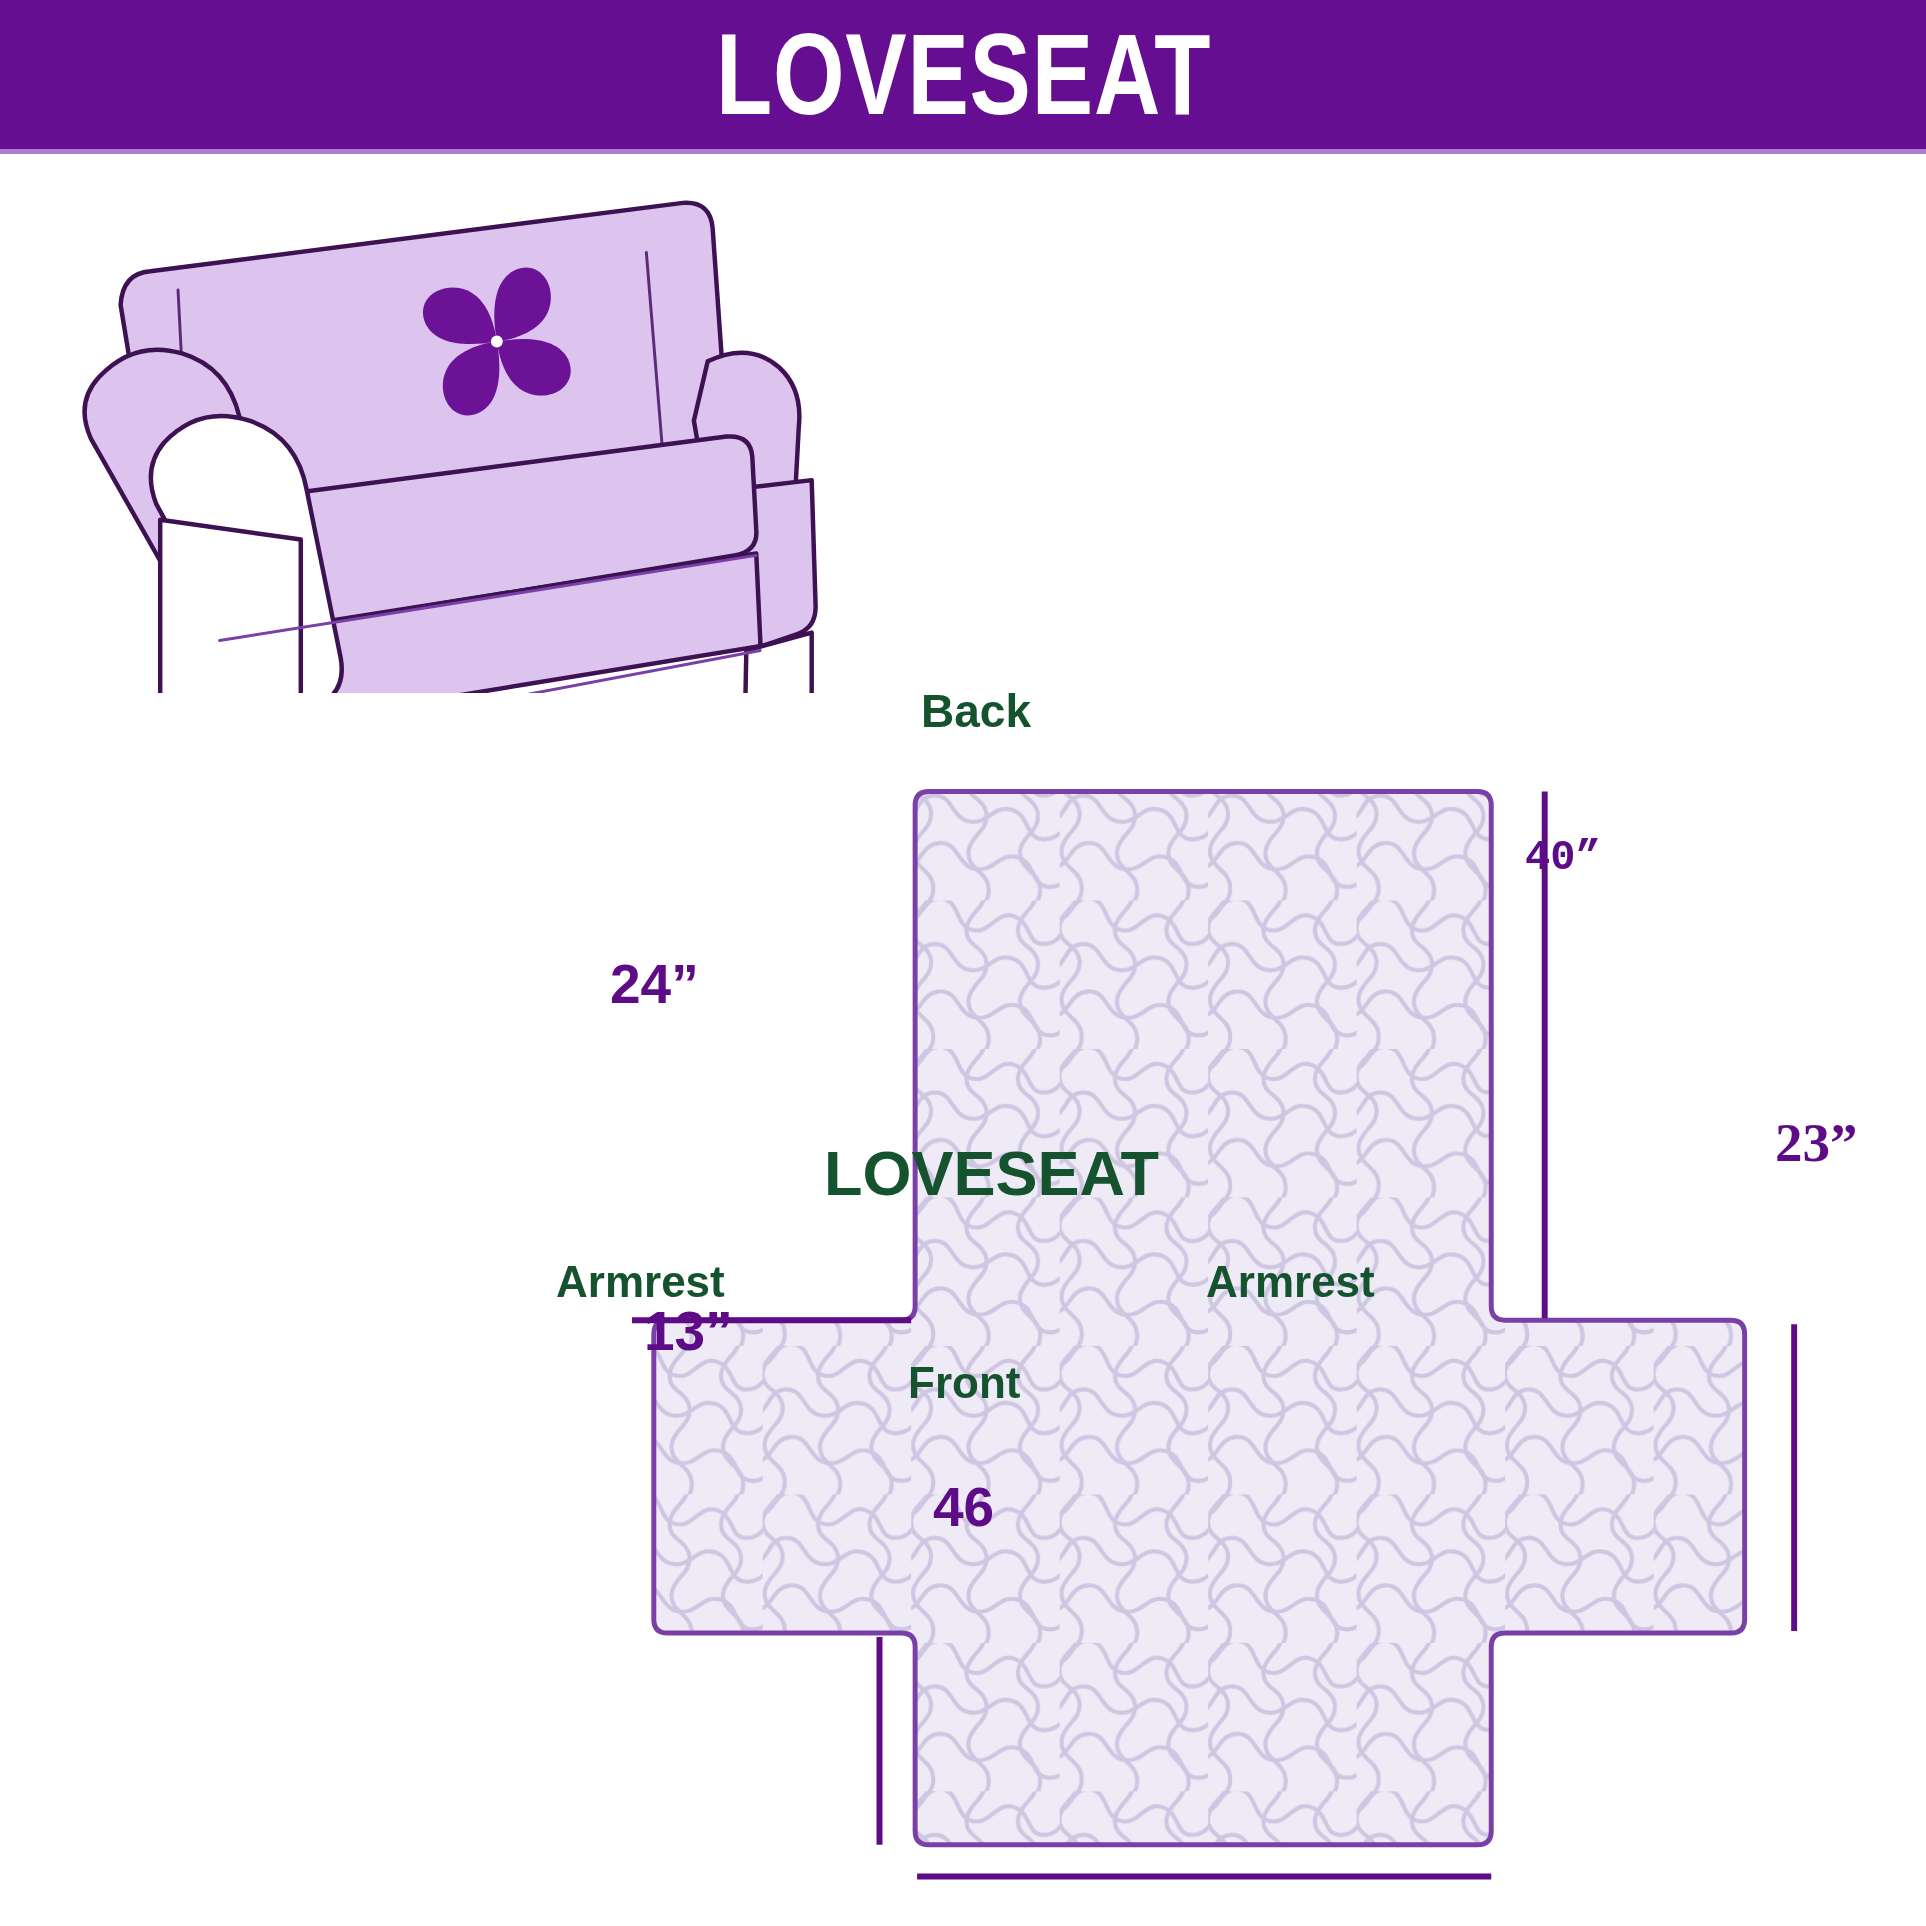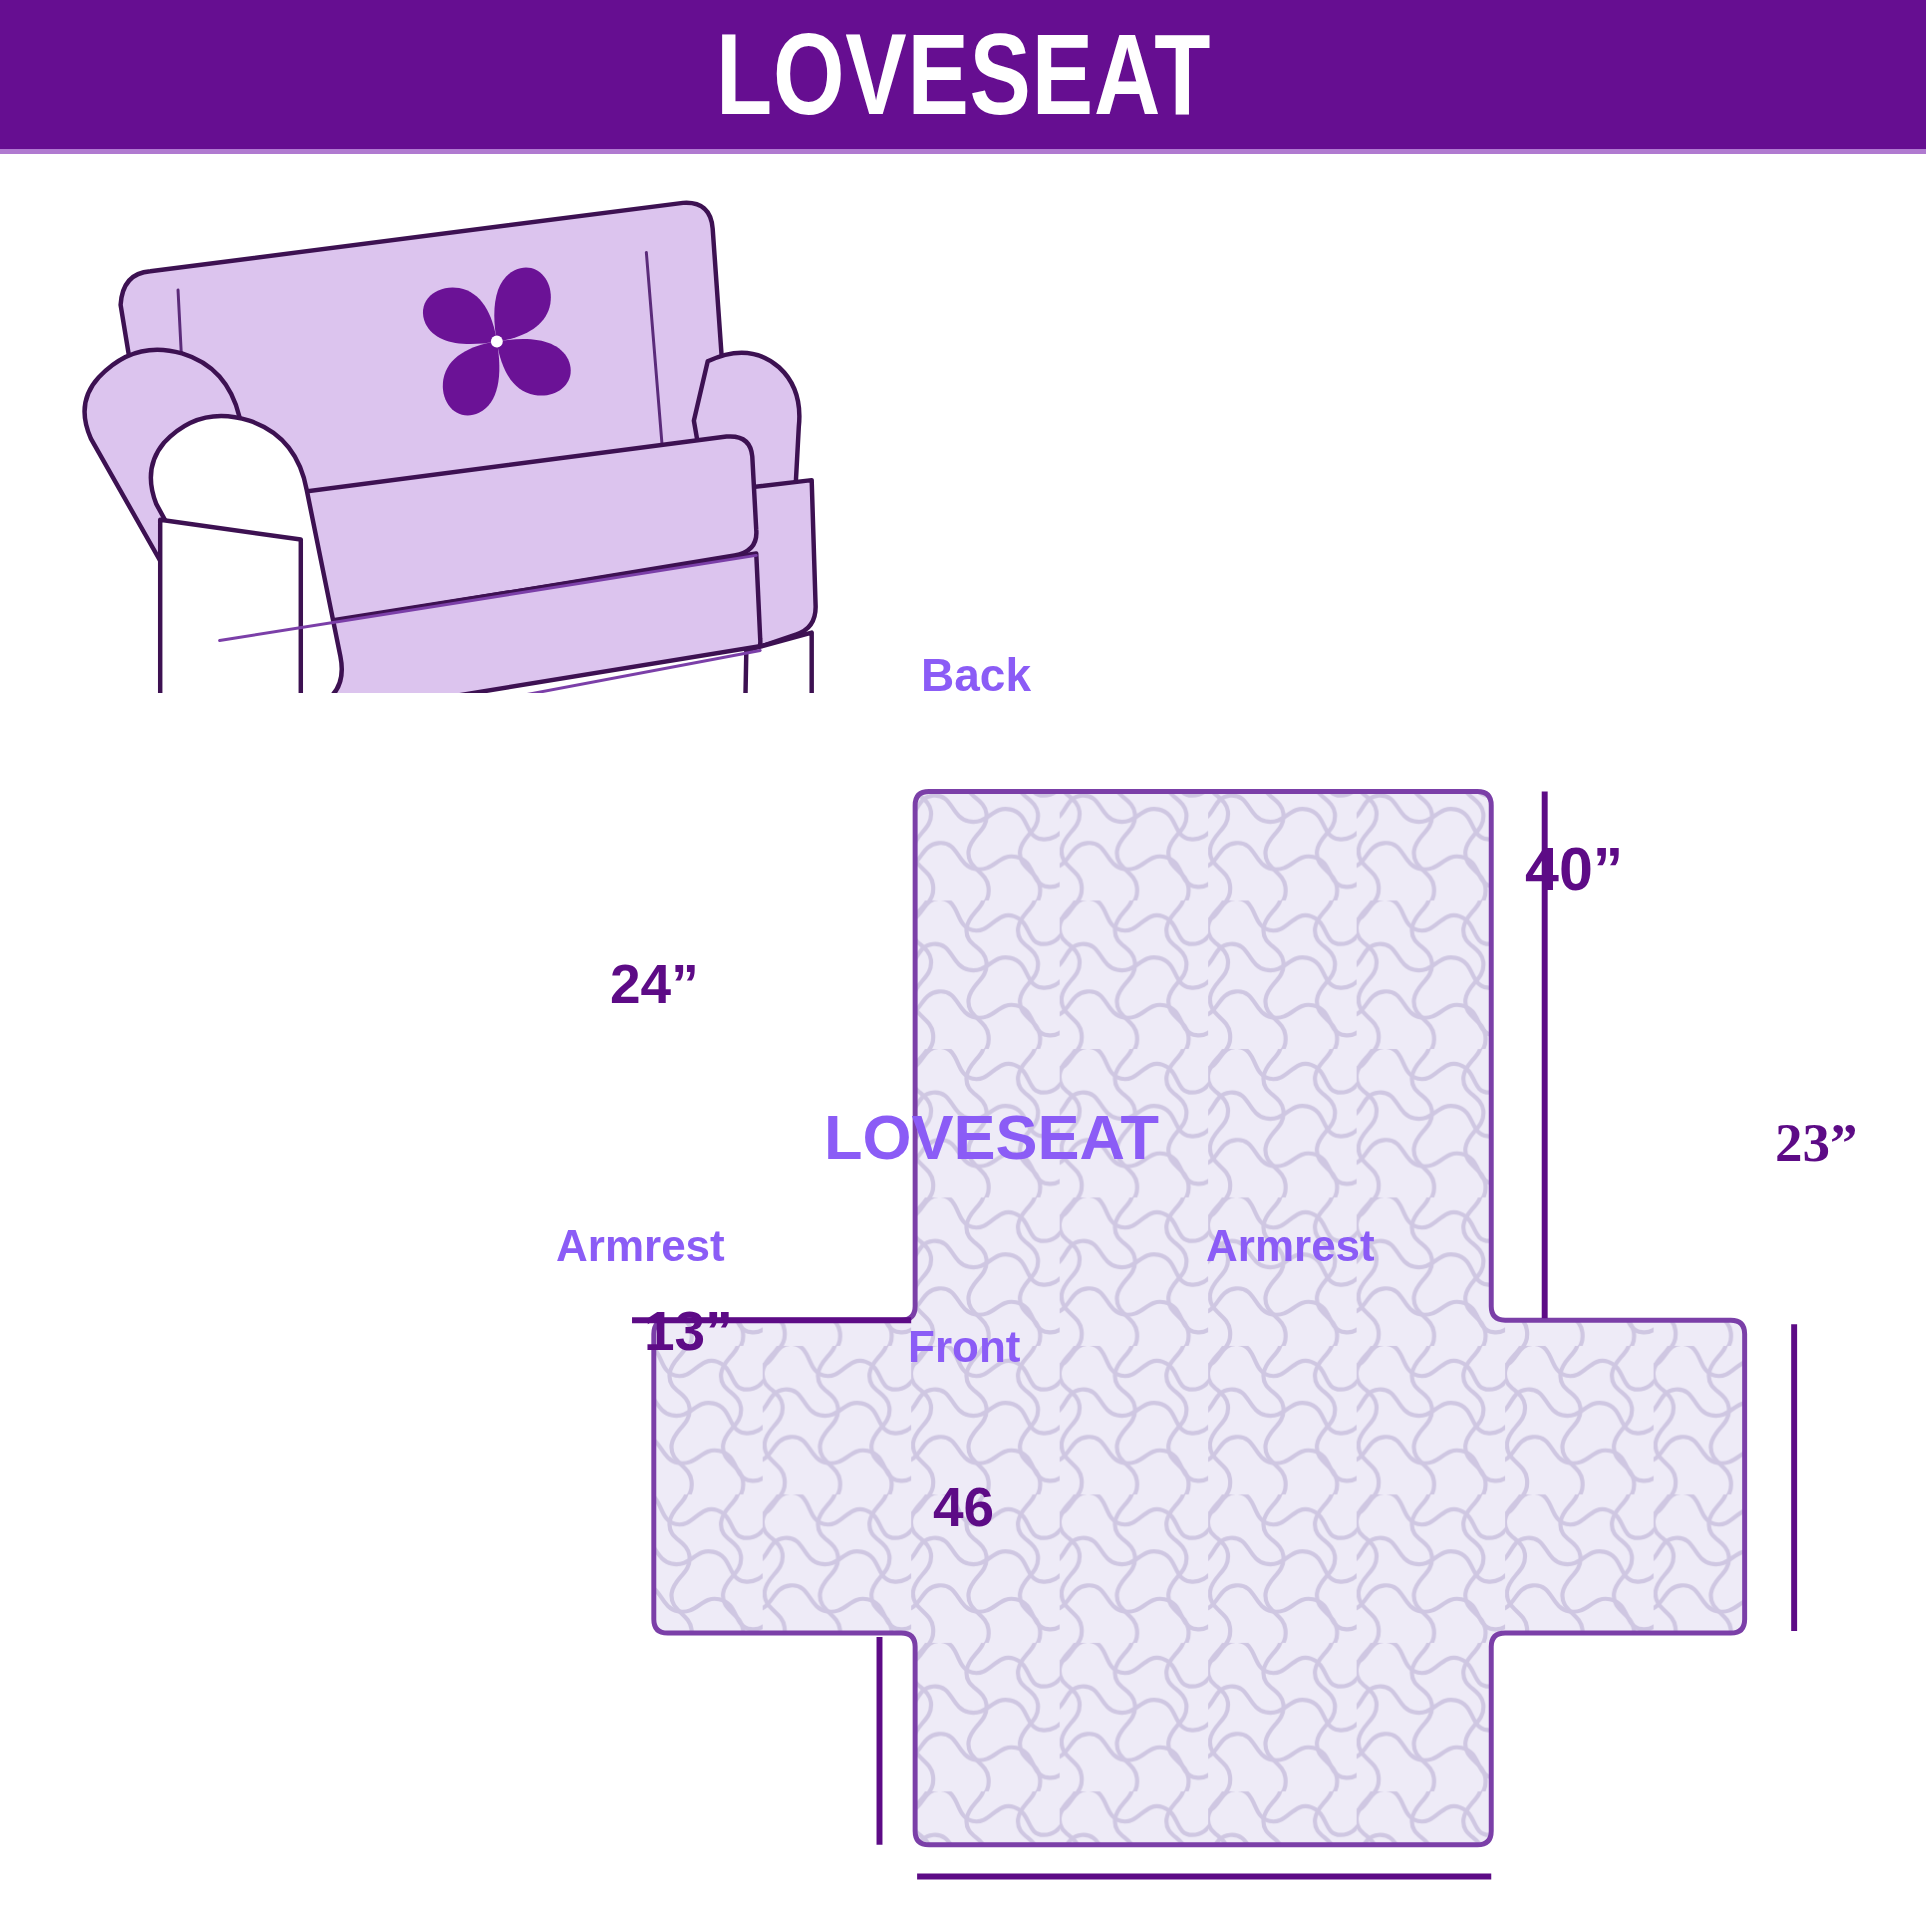--- a/index.html
+++ b/index.html
@@ -18,31 +18,31 @@
   #header-underline{position:absolute;left:0;top:149px;width:1927px;height:5px;
                     background:#b07ad0;}
 
   
   #sofa-illustration{position:absolute;left:69px;top:193px;width:822px;height:500px;}
 
   
   #pattern-diagram{position:absolute;left:614px;top:752px;width:1313px;height:1174px;}
 
   
-  .plabel{position:absolute;color:#8b5cf6;font-weight:bold;white-space:nowrap;
-          font-family:"Liberation Sans","DejaVu Sans",sans-serif;}
+  .plabel{position:absolute;color:#14532d;font-weight:bold;white-space:nowrap;
+          font-family:"Liberation Sans","DejaVu Sans",sans-serif;margin-top:36px;}
   #label-back{font-size:46px;left:921px;top:648px;}
   #label-loveseat{font-size:63px;left:824px;top:1101px;letter-spacing:0px;}
   #label-armrest-left{font-size:44px;left:556px;top:1221px;}
   #label-armrest-right{font-size:44px;left:1206px;top:1221px;}
   #label-front{font-size:44px;left:908px;top:1322px;}
 
   .dlabel{position:absolute;color:#5D0B86;font-weight:bold;white-space:nowrap;
           font-family:"Liberation Sans","DejaVu Sans",sans-serif;}
-  #dim-40{font-size:61px;left:1525px;top:834px;}
+  #dim-40{font-size:42px;left:1525px;top:834px;font-family:Liberation Mono, monospace;}
   #dim-24{font-size:55px;left:610px;top:952px;}
   #dim-23{font-size:55px;left:1775px;top:1111px;font-family:Liberation Serif, serif;}
   #dim-13{font-size:55px;left:644px;top:1299px;}
   #dim-46{font-size:55px;left:927px;top:1475px;margin-left:6px;}
 </style>
 </head>
 <body>
 
 <div id="page">
 

